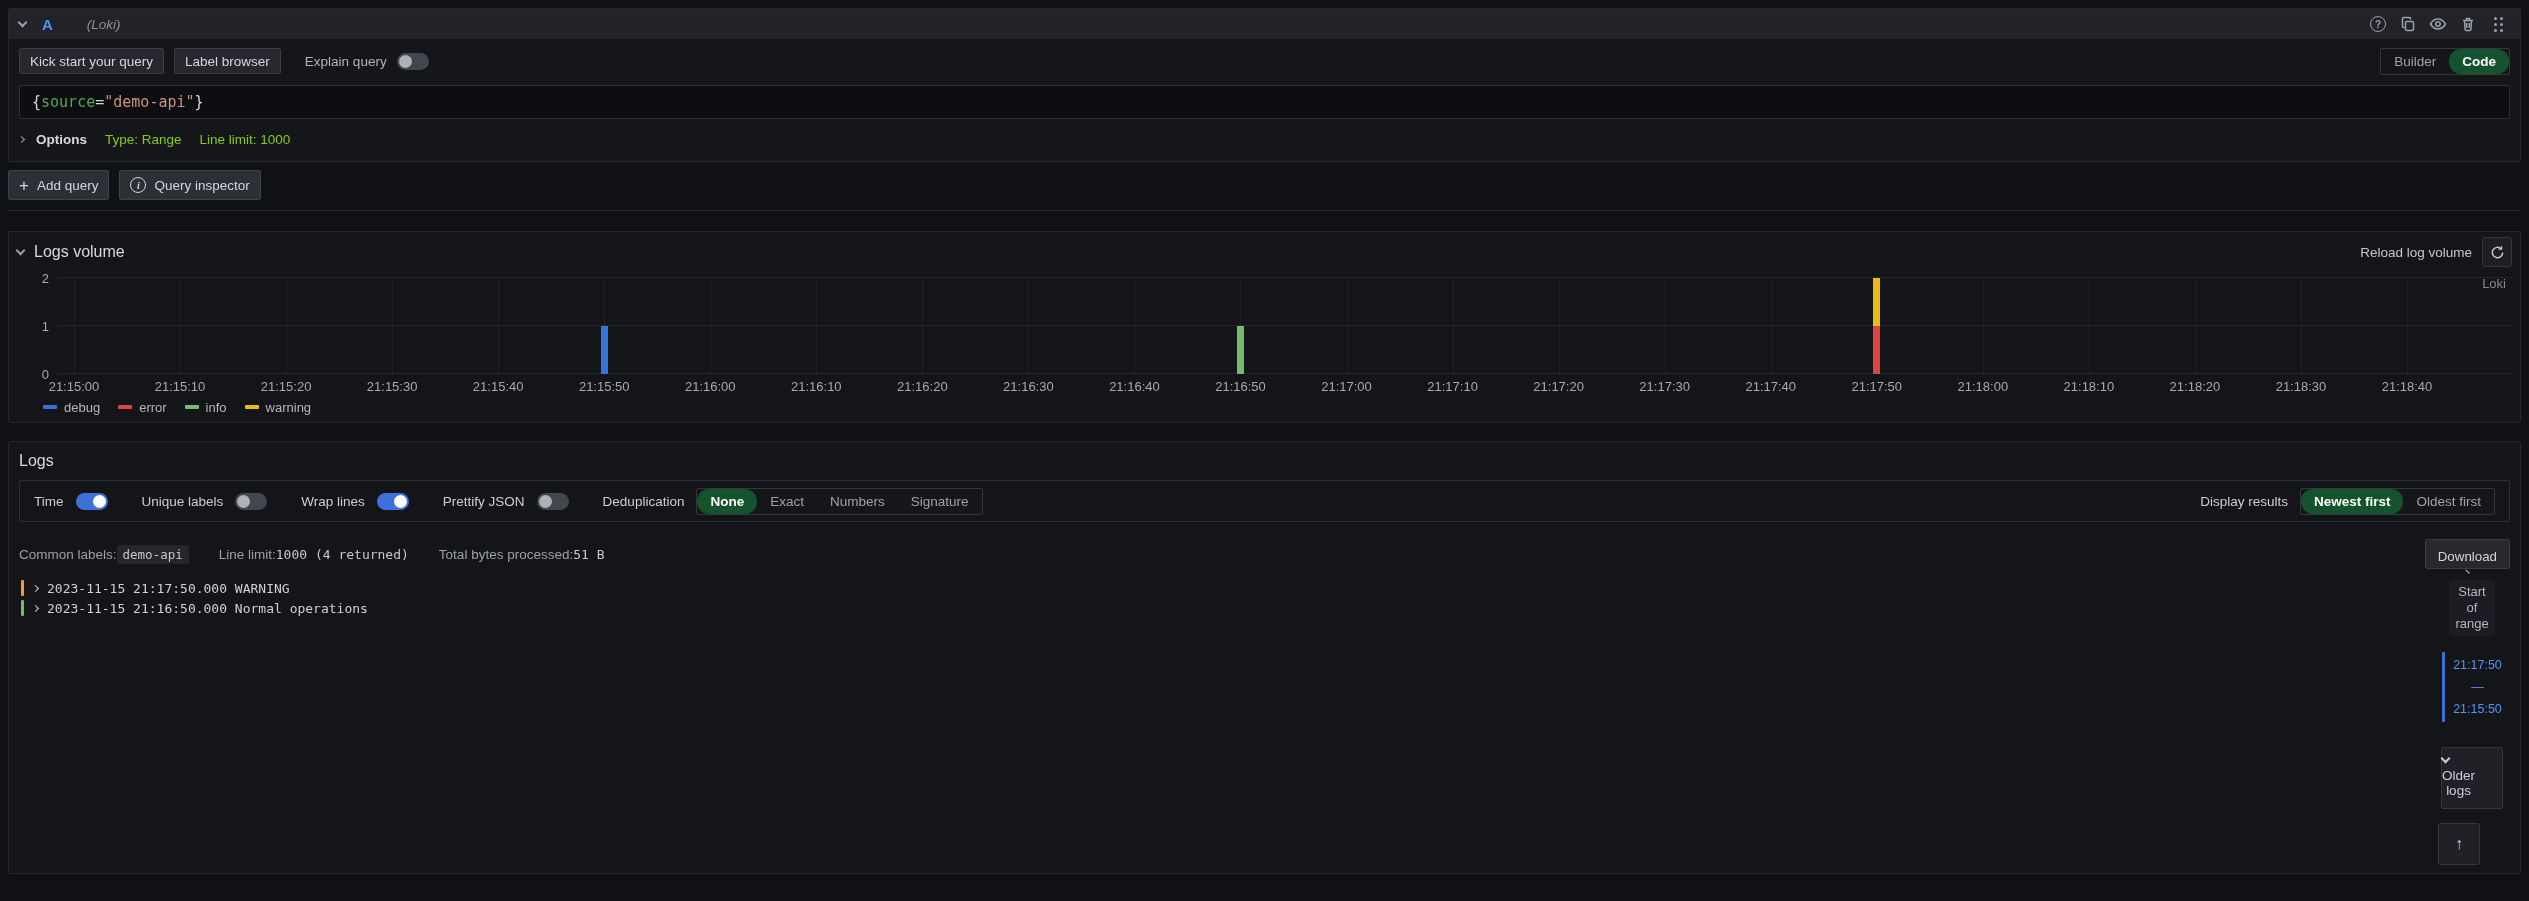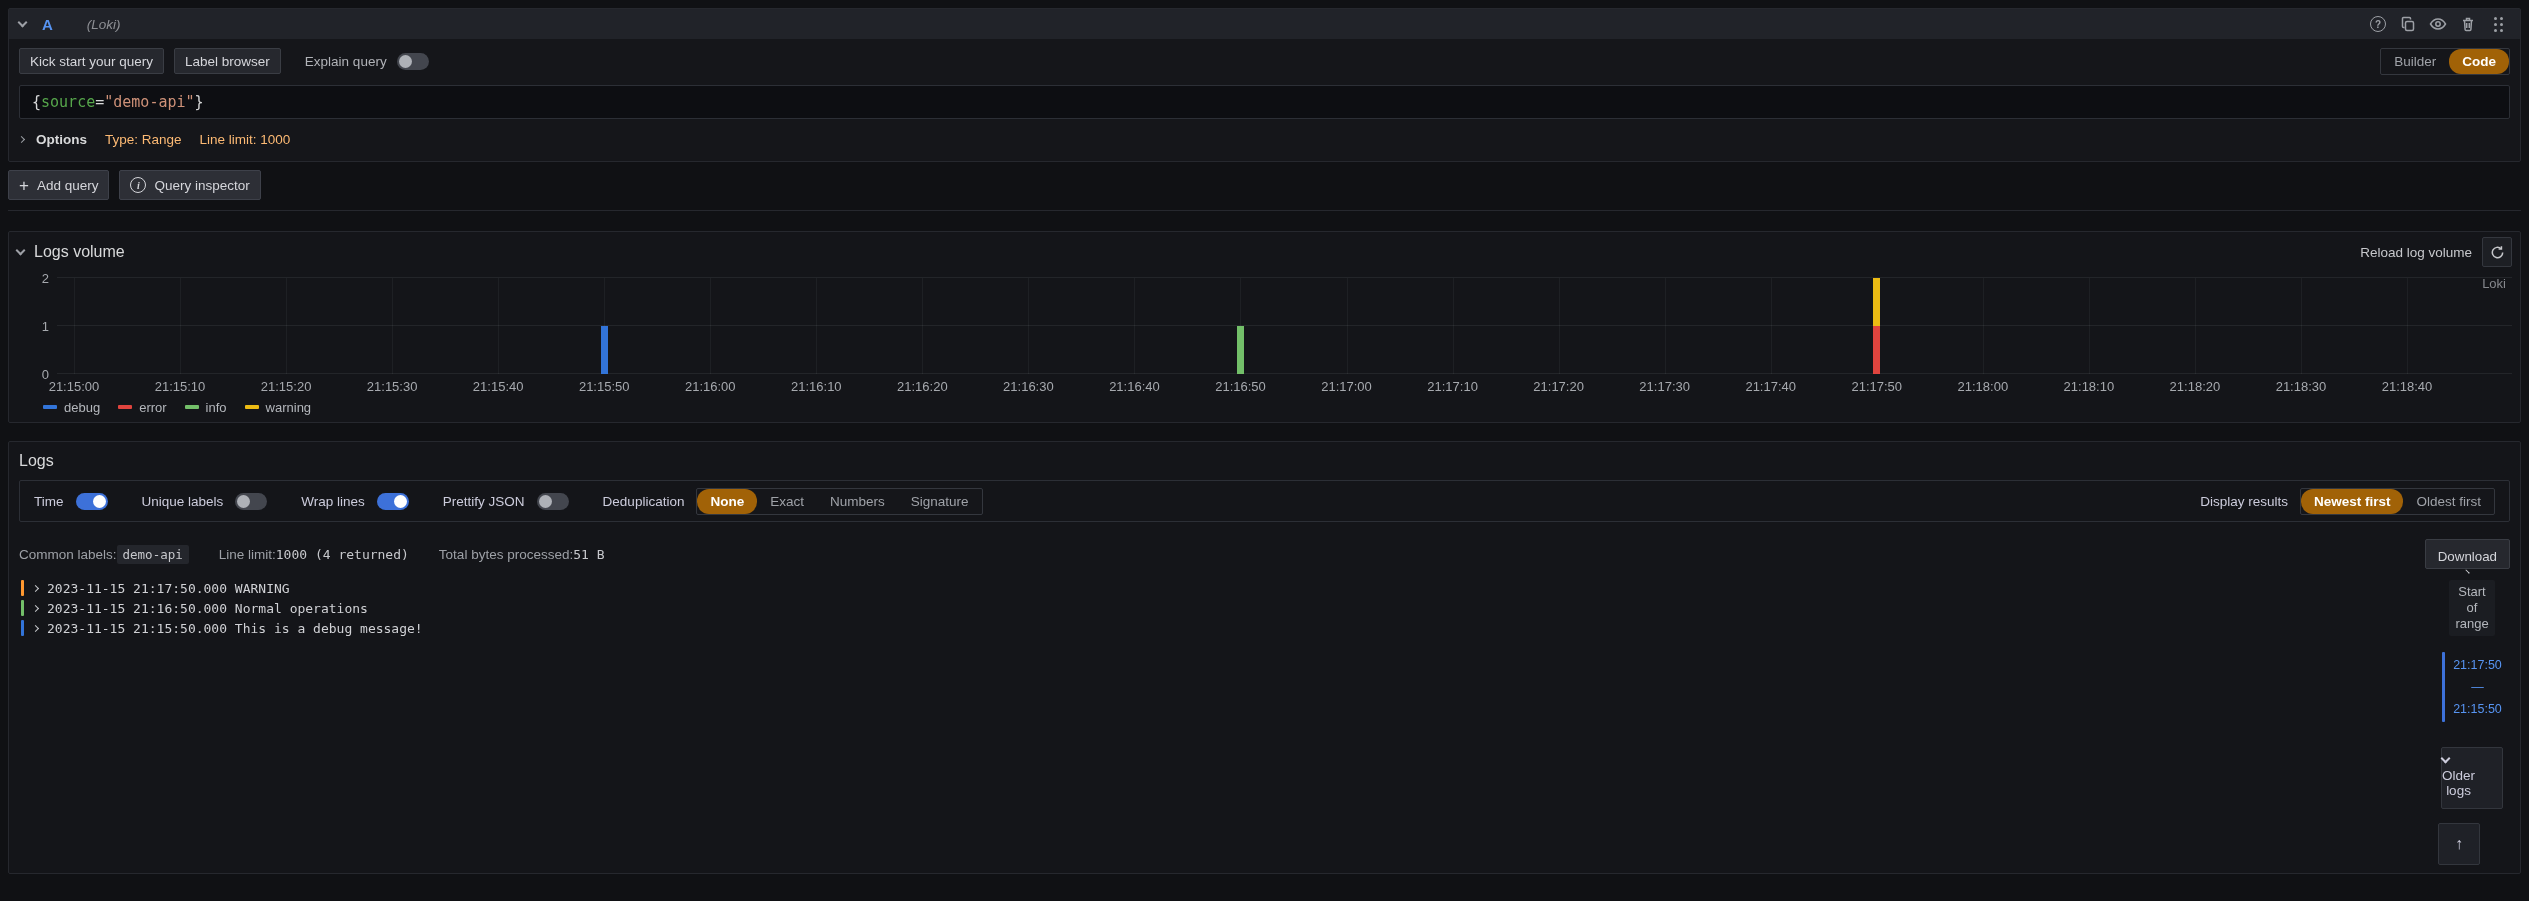--- a/index.html
+++ b/index.html
@@ -24,21 +24,21 @@
     background:#26282e;border:1px solid #3a3d44;border-radius:2px;color:#d5d6db;
     font-size:13.5px;font-weight:500;cursor:pointer;white-space:nowrap;
   }
   .toggle{position:relative;width:32px;height:17px;border-radius:9px;background:#43464e;cursor:pointer;flex:0 0 auto;}
   .toggle .knob{position:absolute;top:2px;left:2px;width:13px;height:13px;border-radius:50%;background:#aeb1b7;}
   .toggle.on{background:#3d71d9;}
   .toggle.on .knob{left:auto;right:2px;background:#ffffff;}
 
   .seg{display:inline-flex;align-items:stretch;border:1px solid #34373e;border-radius:2px;background:#15161a;overflow:hidden;}
   .seg .opt{display:flex;align-items:center;padding:5px 13px;color:#9fa2a8;cursor:pointer;font-size:13.5px;}
-  .seg .opt.sel{background:#a16207;color:#ffffff;font-weight:600;border-radius:12px;}
+  .seg .opt.sel{background:#14532d;color:#ffffff;font-weight:600;border-radius:12px;}
 
   .icon-btn{display:inline-flex;align-items:center;justify-content:center;width:24px;height:24px;color:#9da0a6;cursor:pointer;background:none;border:none;}
   svg{display:block;}
 
   
   .query-panel{margin:8px 8px 0;border:1px solid #26282e;border-radius:2px;background:#15161a;}
   .qp-header{display:flex;align-items:center;height:30px;background:#212329;padding:0 10px;gap:10px;}
   .qp-ref{color:#5794f2;font-weight:600;font-size:15px;margin-left:6px;}
   .qp-ds{color:#8e9095;font-style:italic;margin-left:24px;}
   .qp-header-right{margin-left:auto;display:flex;align-items:center;gap:6px;}
@@ -55,21 +55,21 @@
     margin-top:10px;height:34px;border:1px solid #2c2f36;border-radius:2px;background:#0d0e12;
     display:flex;align-items:center;padding:0 12px;font-size:15px;cursor:text;
   }
   .tok-brace{color:#d8d9da;}
   .tok-label{color:#56a64b;}
   .tok-op{color:#d8d9da;}
   .tok-str{color:#ce9178;}
 
   .options-row{margin-top:8px;height:24px;display:flex;align-items:center;gap:12px;color:#9da0a6;cursor:pointer;}
   .options-row .opt-title{color:#d8d9da;font-weight:600;}
-  .options-row .opt-meta{color:#fdba74;margin-left:6px;text-align:center;}
+  .options-row .opt-meta{color:#84cc16;margin-left:6px;text-align:center;}
 
   
   .actions-row{display:flex;align-items:center;gap:10px;margin:8px 8px 0;height:30px;}
   .actions-row .btn-sec{height:30px;background:#2d2f36;border-color:#3e414a;}
   .divider{height:1px;background:#26282e;margin:10px 8px 0;}
 
   
   .lv-panel{margin:20px 8px 0;border:1px solid #26282e;border-radius:2px;background:#141519;padding:6px 8px 4px;position:relative;}
   .lv-header{display:flex;align-items:center;height:28px;gap:10px;color:#d8d9da;}
   .lv-title{font-size:16px;font-weight:500;}
@@ -383,25 +383,20 @@
         <div class="log-row">
           <div class="log-level" style="background: rgb(255, 152, 48);"></div>
           <span class="chv right sm log-chv"></span>
           <span class="log-text mono">2023-11-15 21:17:50.000 WARNING</span>
         </div>
         <div class="log-row">
           <div class="log-level" style="background: rgb(115, 191, 105);"></div>
           <span class="chv right sm log-chv"></span>
           <span class="log-text mono">2023-11-15 21:16:50.000 Normal operations</span>
         </div>
-        <div class="log-row">
-          <div class="log-level" style="background: rgb(50, 116, 217);"></div>
-          <span class="chv right sm log-chv"></span>
-          <span class="log-text mono">2023-11-15 21:15:50.000 This is a debug message!</span>
-        </div>
       </div>
 
     <div class="log-sidebar">
       <div class="sor" id="start-of-range">
           <div>Start</div>
           <div>of</div>
           <div>range</div>
         </div>
       <div class="range-ind">
         <div class="range-bar"></div>

